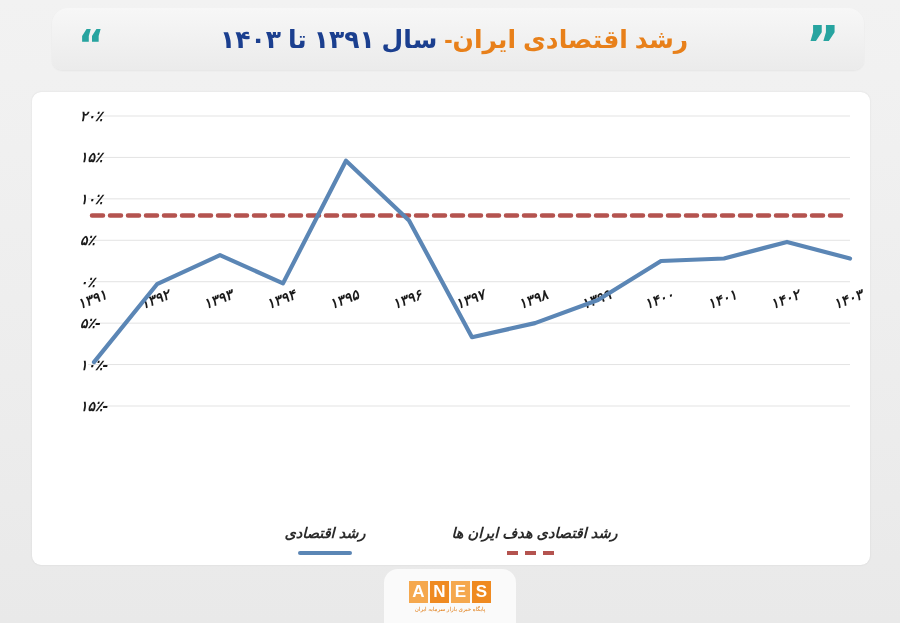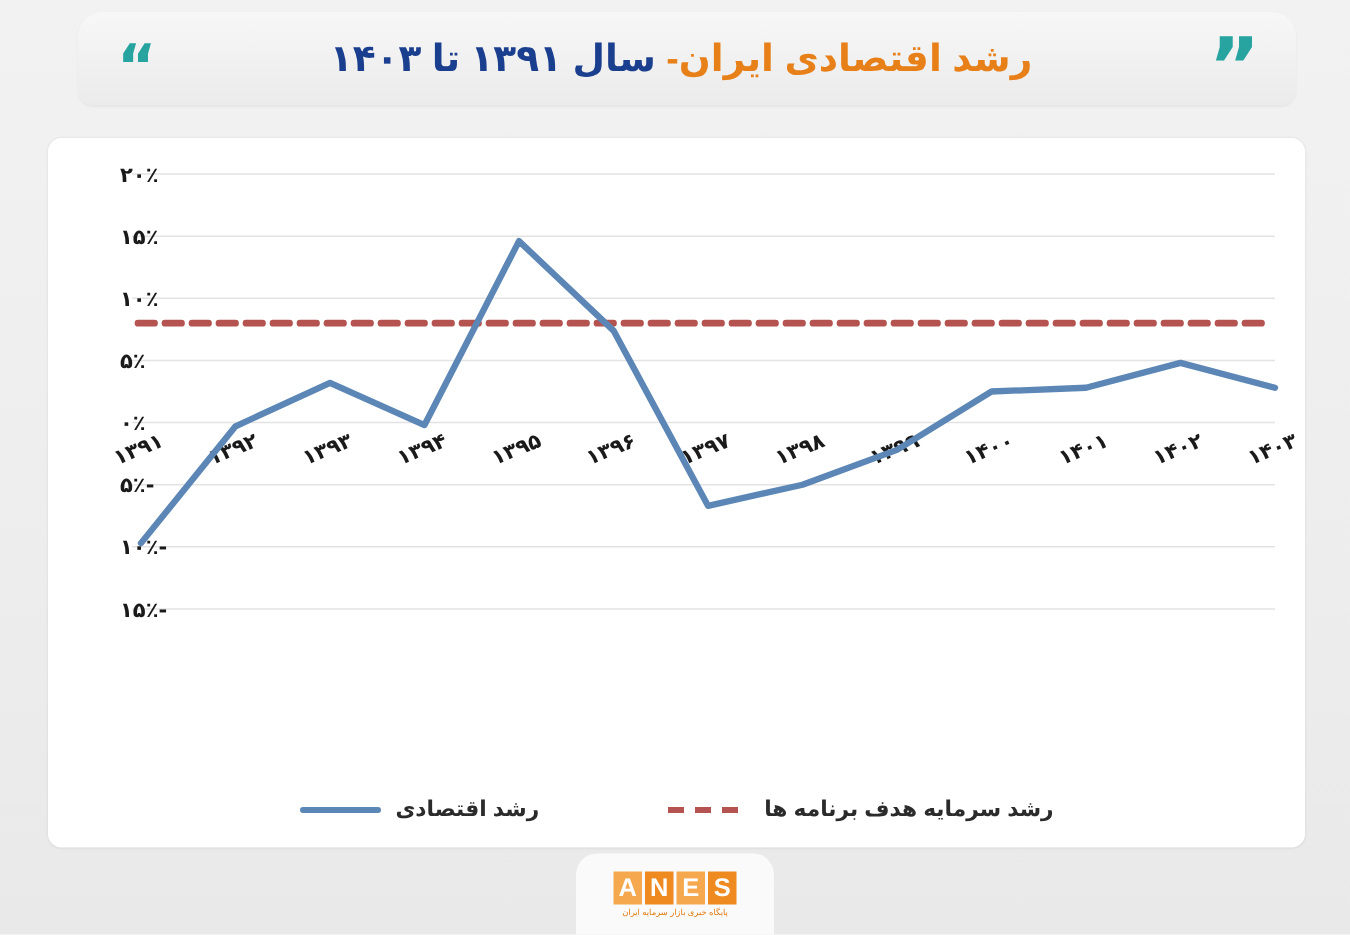--- a/index.html
+++ b/index.html
@@ -78,20 +78,21 @@
   
   .chart-card {
     position: absolute;
     left: 32px;
     top: 92px;
     width: 838px;
     height: 473px;
     background: #ffffff;
     border-radius: 9px;
     box-shadow: 0 0 2px rgba(0,0,0,0.10);
+    font-style: italic;
   }
 
   .chart-svg {
     display: block;
     width: 838px;
     height: 420px;
   }
 
   
   .legend {
@@ -102,21 +103,21 @@
     height: 34px;
     display: flex;
     flex-direction: row;
     align-items: center;
     justify-content: center;
     gap: 86px;
     direction: rtl;
   }
   .legend-item {
     display: flex;
-    flex-direction: row;
+    flex-direction: column;
     align-items: center;
     gap: 10px;
   }
   .legend-label {
     font-size: 14.5px;
     font-weight: 700;
     color: #2b2b2b;
     direction: rtl;
   }
   .swatch-solid {
@@ -236,21 +237,21 @@
       <g id="targetline">
           <line x1="60" x2="816" y1="123.42857142857143" y2="123.42857142857143" stroke="#b4534f" stroke-width="4.5" stroke-dasharray="11 7" stroke-linecap="round"></line>
         </g>
       <g id="growthline">
           <polyline points="62,270.0857142857143 125,192.2 188,163.2 251,191.37142857142857 314,68.74285714285713 377,128.4 440,245.22857142857143 503,231.14285714285714 566,207.94285714285715 629,169 692,166.5142857142857 755,149.94285714285712 818,166.5142857142857" fill="none" stroke="#5b86b5" stroke-width="4.2" stroke-linejoin="round" stroke-linecap="round"></polyline>
         </g>
     </svg>
 
     <div class="legend">
       <div class="legend-item">
-        <span class="legend-label">رشد سرمایه هدف برنامه ها</span>
+        <span class="legend-label">رشد اقتصادی هدف ایران ها</span>
         <span class="swatch-dashed"></span>
       </div>
       <div class="legend-item">
         <span class="legend-label">رشد اقتصادی</span>
         <span class="swatch-solid"></span>
       </div>
     </div>
   </div>
 
   <div class="footer">

